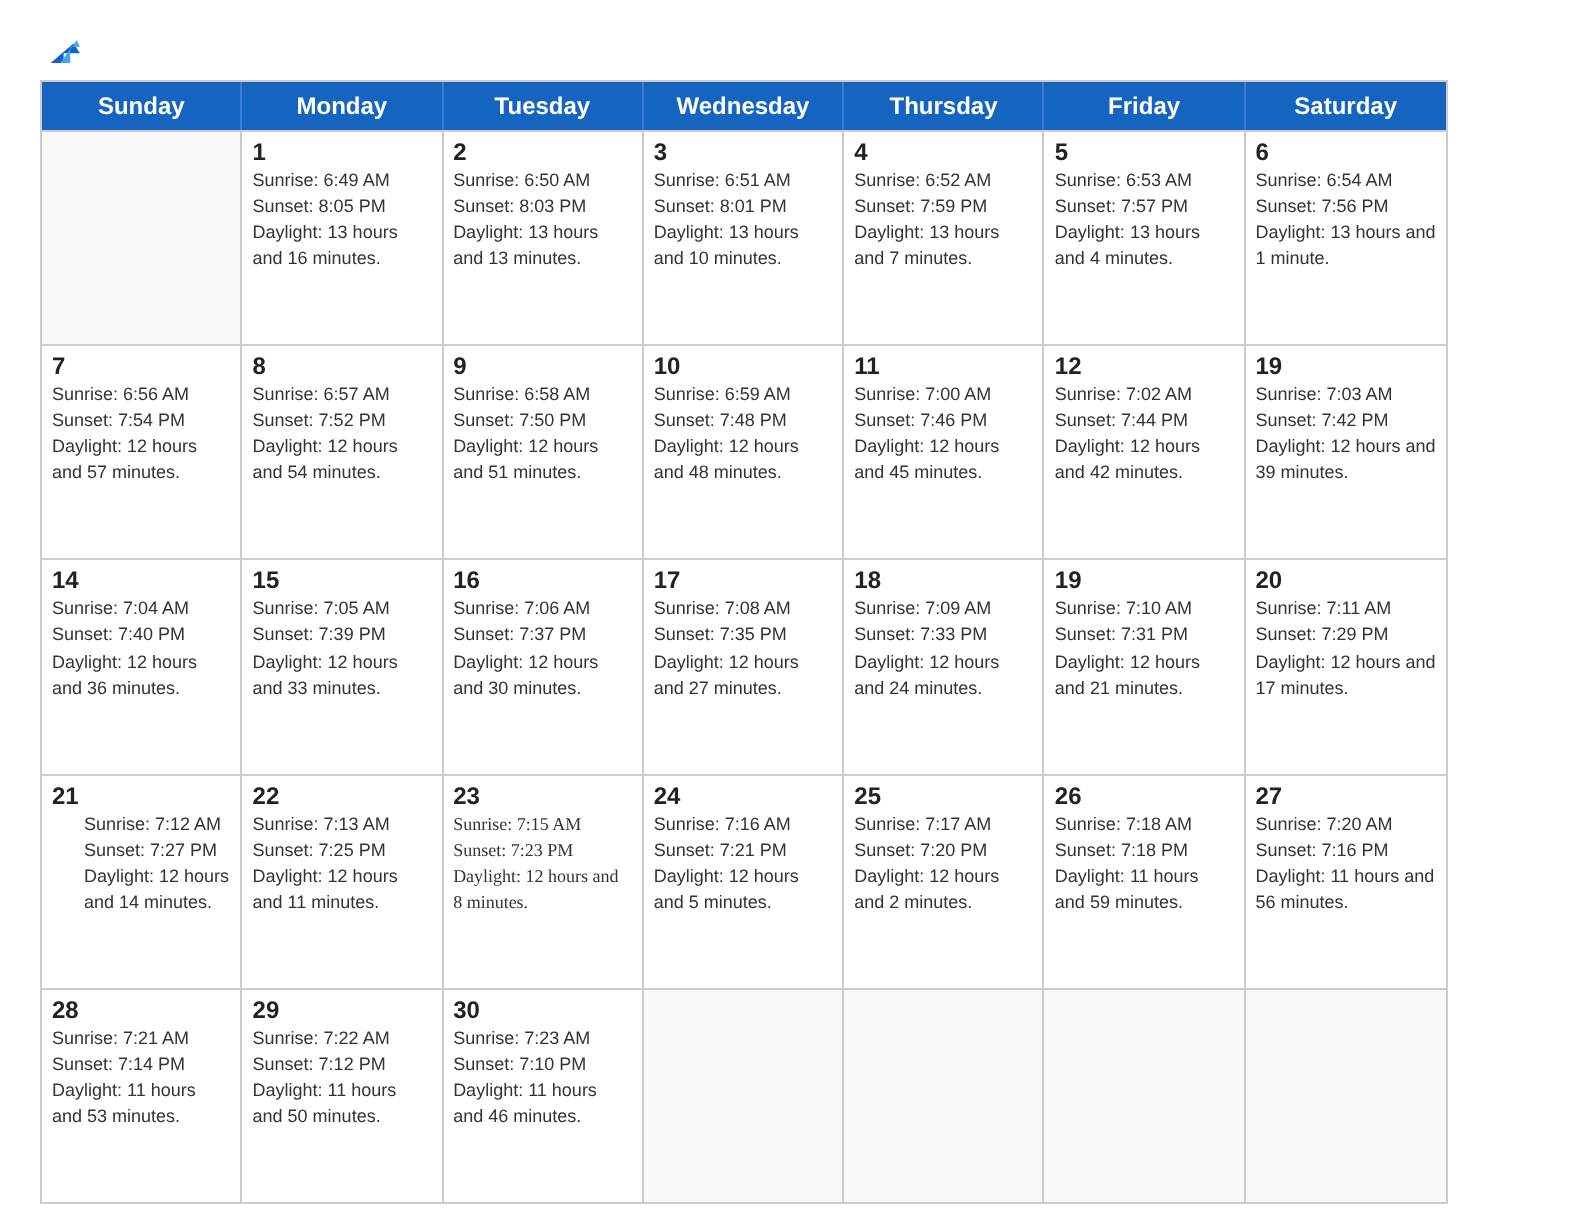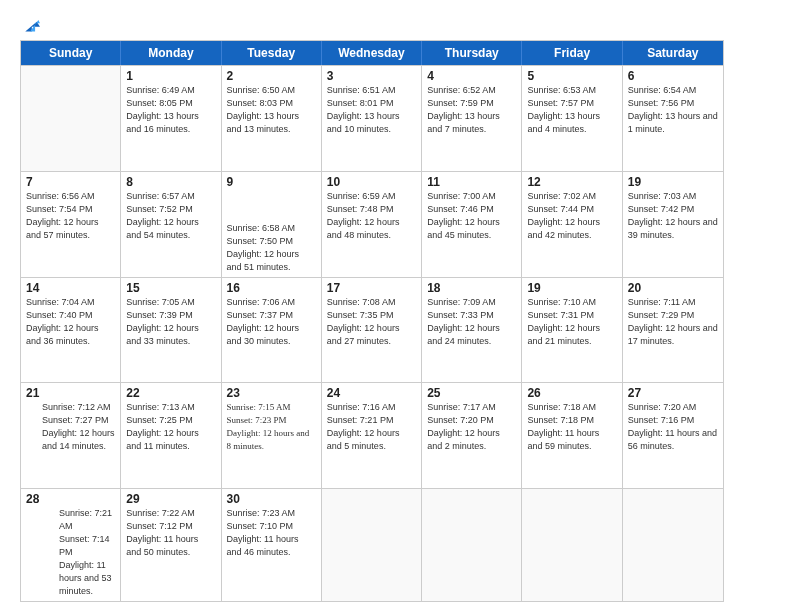--- a/index.html
+++ b/index.html
@@ -187,21 +187,21 @@
 Daylight: 12 hours and 57 minutes.</div>
           </div>
           <div class="cal-cell">
             <div class="day-num">8</div>
             <div class="day-info" style="white-space: pre-line;">Sunrise: 6:57 AM
 Sunset: 7:52 PM
 Daylight: 12 hours and 54 minutes.</div>
           </div>
           <div class="cal-cell">
             <div class="day-num">9</div>
-            <div class="day-info" style="white-space: pre-line; margin-top: 32px;">Sunrise: 6:58 AM
+            <div class="day-info" style="white-space: pre-line;">Sunrise: 6:58 AM
 Sunset: 7:50 PM
 Daylight: 12 hours and 51 minutes.</div>
           </div>
           <div class="cal-cell">
             <div class="day-num">10</div>
             <div class="day-info" style="white-space: pre-line;">Sunrise: 6:59 AM
 Sunset: 7:48 PM
 Daylight: 12 hours and 48 minutes.</div>
           </div>
           <div class="cal-cell">
@@ -307,21 +307,21 @@
           <div class="cal-cell">
             <div class="day-num">27</div>
             <div class="day-info" style="white-space: pre-line;">Sunrise: 7:20 AM
 Sunset: 7:16 PM
 Daylight: 11 hours and 56 minutes.</div>
           </div>
         </div>
         <div class="cal-row">
           <div class="cal-cell">
             <div class="day-num">28</div>
-            <div class="day-info" style="white-space: pre-line; margin-left: 33px;">Sunrise: 7:21 AM
+            <div class="day-info" style="white-space: pre-line;">Sunrise: 7:21 AM
 Sunset: 7:14 PM
 Daylight: 11 hours and 53 minutes.</div>
           </div>
           <div class="cal-cell">
             <div class="day-num">29</div>
             <div class="day-info" style="white-space: pre-line;">Sunrise: 7:22 AM
 Sunset: 7:12 PM
 Daylight: 11 hours and 50 minutes.</div>
           </div>
           <div class="cal-cell">

